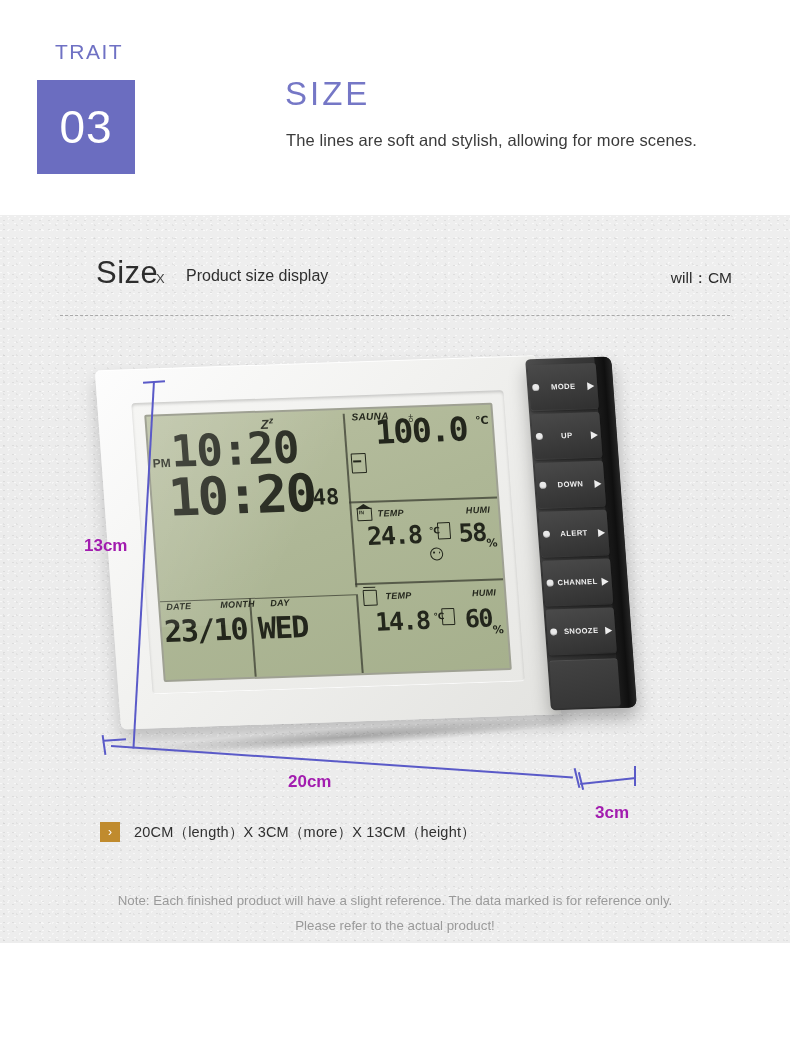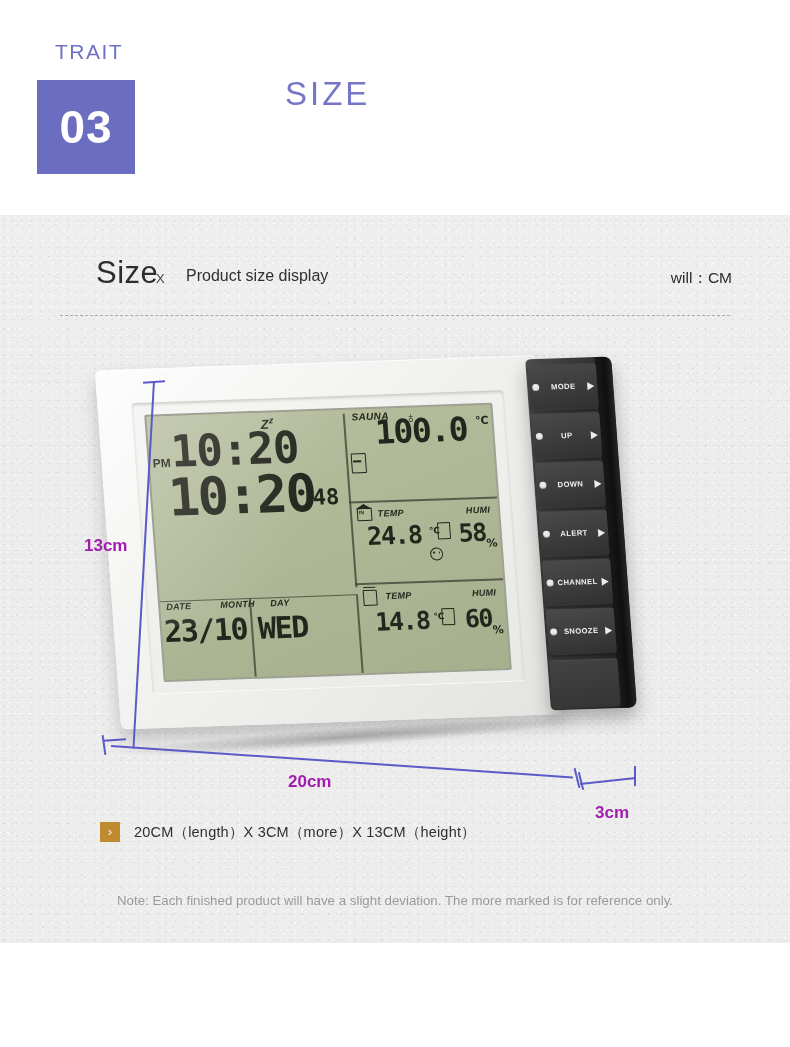--- a/index.html
+++ b/index.html
@@ -36,21 +36,21 @@
     left: 37px; top: 80px;
     width: 98px; height: 94px;
     background: #6b6dc0;
     display: flex;
     align-items: center;
     justify-content: center;
   }
   .trait-number {
     color: #ffffff;
     font-size: 46px;
-    font-weight: 700;
+    font-weight: 400;
     letter-spacing: 1px;
     line-height: 1;
   }
   .header-title {
     position: absolute;
     left: 285px; top: 75px;
     font-size: 33px;
     font-weight: 300;
     letter-spacing: 3px;
     color: #7577c6;
@@ -632,20 +632,21 @@
 </style>
 </head>
 <body>
 
 <div class="header-band">
   <div class="trait-label">TRAIT</div>
   <div class="trait-box">
     <span class="trait-number">03</span>
   </div>
   <div class="header-title">SIZE</div>
+  <div class="header-sub">The lines are soft and stylish, allowing for more scenes.</div>
 </div>
 
 <div class="body-band"></div>
 
 <div class="size-row">
   <span class="size-word">Size</span>
   <span class="size-x">X</span>
   <span class="size-caption">Product size display</span>
   <span class="size-unit">will：CM</span>
 </div>
@@ -776,16 +777,17 @@
   <div class="dim-d-cap-right"></div>
   <div class="dim-label label-3">3cm</div>
 </div>
 
 <div class="caption-row">
   <span class="caption-marker">›</span>
   <span class="caption-text">20CM（length）X 3CM（more）X 13CM（height）</span>
 </div>
 
 <div class="note">
-  <span class="note-line">Note: Each finished product will have a slight deviation. The more marked is for reference only.</span>
+  <span class="note-line">Note: Each finished product will have a slight reference. The data marked is for reference only.</span>
+  <span class="note-line">Please refer to the actual product!</span>
 </div>
 
 <div class="footer-band"></div>
 
 </body></html>

